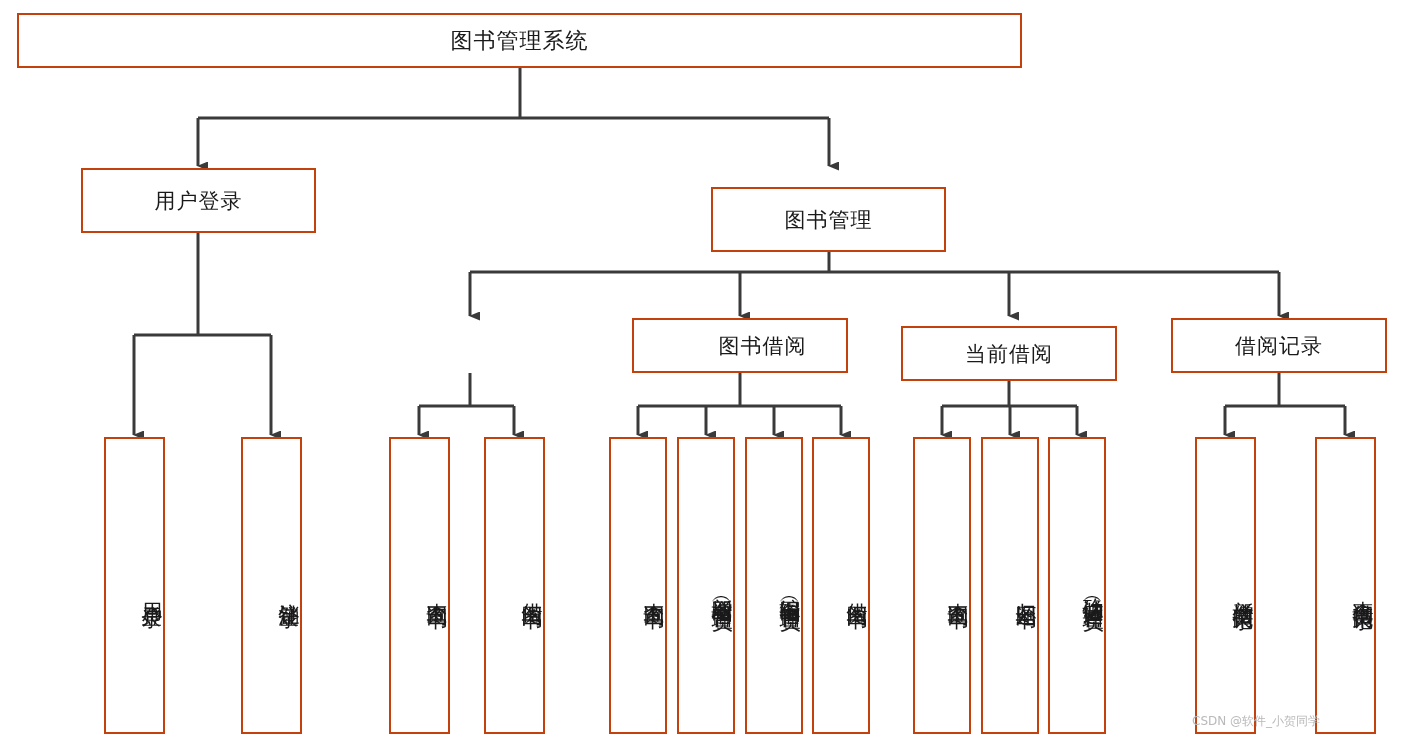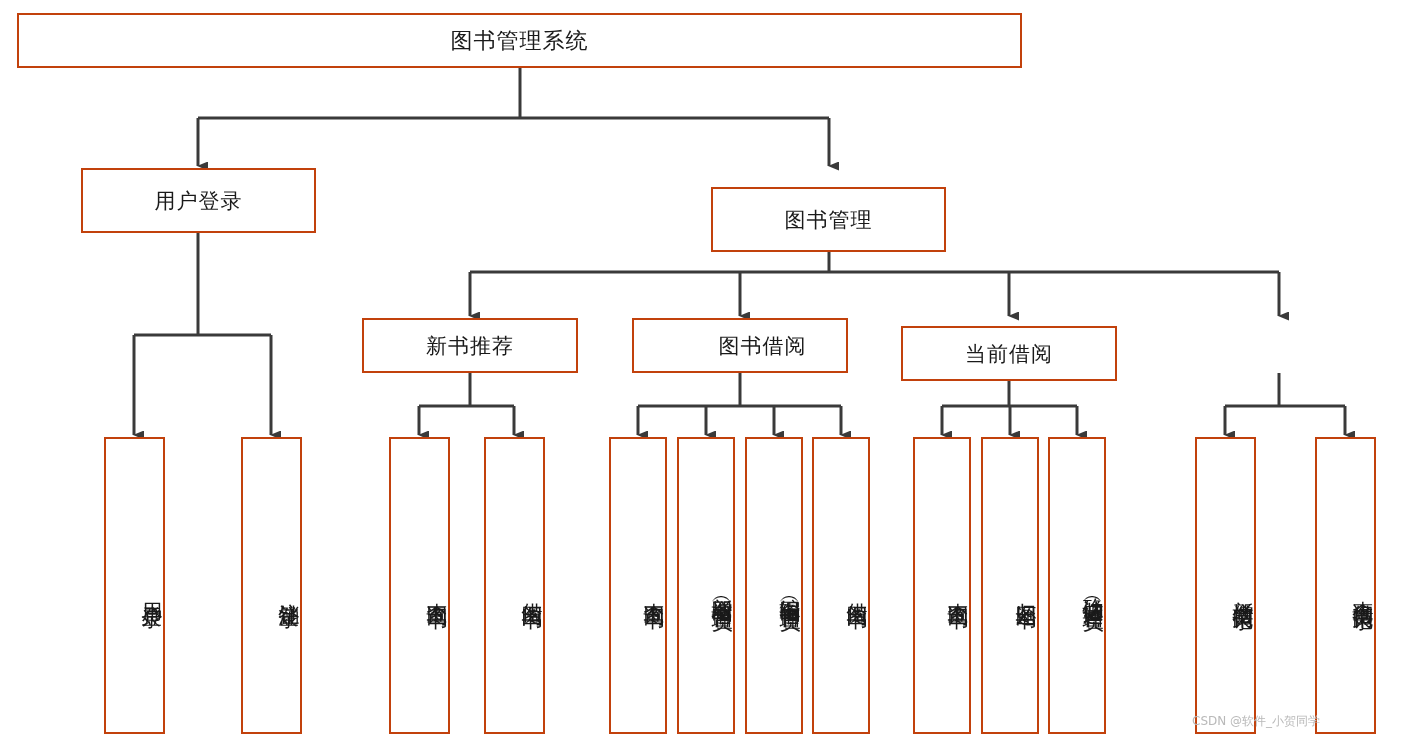--- a/index.html
+++ b/index.html
@@ -120,28 +120,28 @@
     <span class="label">图书管理系统</span>
   </div>
 
   <div class="node horiz" id="node-l2-0" style="left: 81px; top: 168px; width: 235px; height: 65px;">
     <span class="label">用户登录</span>
   </div>
   <div class="node horiz" id="node-l2-1" style="left: 711px; top: 168px; width: 235px; height: 65px; margin-top: 19px;">
     <span class="label">图书管理</span>
   </div>
 
-  <div class="node horiz" id="node-l3-0" style="left: 362px; top: 318px; width: 216px; height: 55px;">
-    <span class="label">新书推荐</span>
-  </div>
   <div class="node horiz" id="node-l3-1" style="left: 632px; top: 318px; width: 216px; height: 55px; padding-left: 45px;">
     <span class="label">图书借阅</span>
   </div>
   <div class="node horiz" id="node-l3-2" style="left: 901px; top: 326px; width: 216px; height: 55px;">
     <span class="label">当前借阅</span>
+  </div>
+  <div class="node horiz" id="node-l3-3" style="left: 1171px; top: 318px; width: 216px; height: 55px;">
+    <span class="label">借阅记录</span>
   </div>
 
   <div class="node vert" id="node-leaf-0" style="left: 104px; top: 437px; width: 61px; height: 297px;">
     <span class="label">用户登录</span>
   </div>
   <div class="node vert" id="node-leaf-1" style="left: 241px; top: 437px; width: 61px; height: 297px;">
     <span class="label">注销登录</span>
   </div>
   <div class="node vert" id="node-leaf-2" style="left: 389px; top: 437px; width: 61px; height: 297px;">
     <span class="label">查询图书</span>

